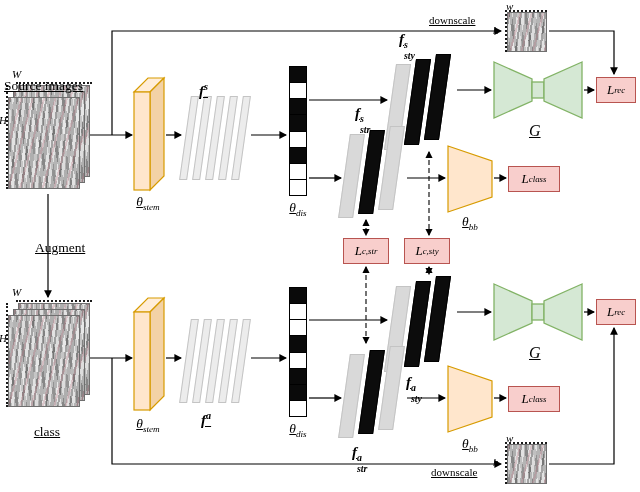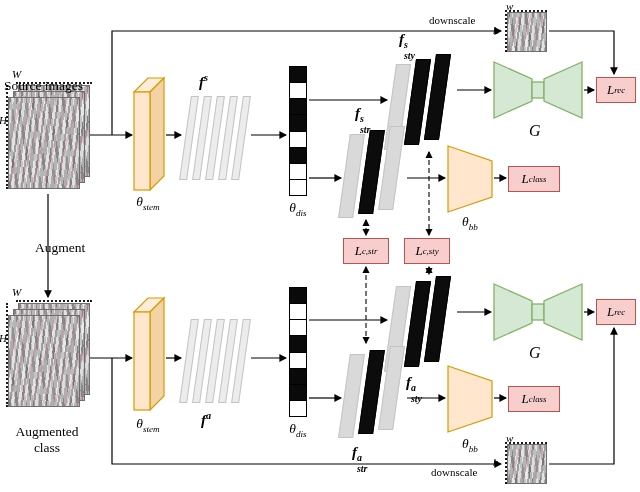--- a/index.html
+++ b/index.html
@@ -1,21 +1,21 @@
 <!DOCTYPE html>
 <html><head>
 <meta charset="utf-8">
 <style>
   * { margin:0; padding:0; box-sizing:border-box; }
   html,body { background:#ffffff; }
   .canvas { position:relative; width:640px; height:492px; background:#ffffff;
             font-family:"Liberation Serif","DejaVu Serif",serif; overflow:hidden; }
   .layer { position:absolute; left:0; top:0; pointer-events:none; }
 
-  .lbl { position:absolute; color:#000; font-size:13.5px; line-height:1.15; white-space:nowrap; z-index:4; }
+  .lbl { position:absolute; color:#000; font-size:13.5px; line-height:1.15; white-space:nowrap; z-index:4;text-decoration:underline; }
   .math { font-style:italic; }
   .bold { font-weight:bold; }
   .ctr { text-align:center; }
   sup,sub { font-size:68%; font-style:italic; }
   .supsub { display:inline-flex; flex-direction:column; font-size:66%; line-height:1.05;
             vertical-align:-0.45em; font-style:italic; }
 
   .loss { position:absolute; background:#f8cecc; border:1px solid #b85450; display:flex;
           align-items:center; justify-content:center; font-style:italic; font-size:13px; z-index:3; }
 
@@ -62,21 +62,20 @@
   <div class="imgstack" style="left:6px; top:300px; width:86px; height:110px;">
     <div class="imglayer tex" style="left:12px; top:3px;"></div>
     <div class="imglayer tex" style="left:7px; top:9px;"></div>
     <div class="imglayer tex" style="left:2px; top:15px;"></div>
     <div class="dot-h" style="left:10px; top:0; width:76px;"></div>
     <div class="dot-v" style="left:0; top:3px; height:104px;"></div>
     <div class="dim" style="left:6px; top:-14px;">W</div>
     <div class="dim" style="left:-7px; top:32px;">H</div>
   </div>
   <div class="lbl ctr" style="left:0; top:424px; width:94px;">
-    <div>Augmented</div>
     <div>class</div>
   </div>
 
   <div class="imgstack" style="left:500px; top:2px; width:52px; height:54px;">
     <div class="smallpic tex" style="left:7px; top:10px;"></div>
     <div class="dot-h" style="left:5px; top:8px; width:42px;"></div>
     <div class="dot-v" style="left:5px; top:8px; height:42px;"></div>
     <div class="dim" style="left:6px; top:-2px;">w</div>
     <div class="dim" style="left:-7px; top:22px;">h</div>
   </div>
@@ -86,21 +85,21 @@
     <div class="dot-v" style="left:5px; top:8px; height:42px;"></div>
     <div class="dim" style="left:6px; top:-2px;">w</div>
     <div class="dim" style="left:-7px; top:22px;">h</div>
   </div>
   <div class="lbl" style="left:429px; top:14px; font-size:11px;">downscale</div>
   <div class="lbl" style="left:431px; top:466px; font-size:11px;">downscale</div>
 
   <div class="lbl math ctr" style="left:124px; top:194px; width:48px;"><span>θ</span><sub>stem</sub></div>
   <div class="lbl math ctr" style="left:124px; top:416px; width:48px;"><span>θ</span><sub>stem</sub></div>
 
-  <div class="lbl math bold" style="left:199px; top:72px; font-size:15px;"><span>f</span><sup>s</sup></div>
+  <div class="lbl math bold" style="left:199px; top:81px; font-size:15px;"><span>f</span><sup>s</sup></div>
   <div class="slabgroup" style="left:183px; top:90px; width:66px; height:96px;">
     <div class="slab" style="left:2px; top:6px; width:8px; height:84px;"></div>
     <div class="slab" style="left:15px; top:6px; width:8px; height:84px;"></div>
     <div class="slab" style="left:28px; top:6px; width:8px; height:84px;"></div>
     <div class="slab" style="left:41px; top:6px; width:8px; height:84px;"></div>
     <div class="slab" style="left:54px; top:6px; width:8px; height:84px;"></div>
   </div>
   <div class="lbl math bold" style="left:201px; top:410px; font-size:15px;"><span>f</span><sup>a</sup></div>
   <div class="slabgroup" style="left:183px; top:313px; width:66px; height:96px;">
     <div class="slab" style="left:2px; top:6px; width:8px; height:84px;"></div>

